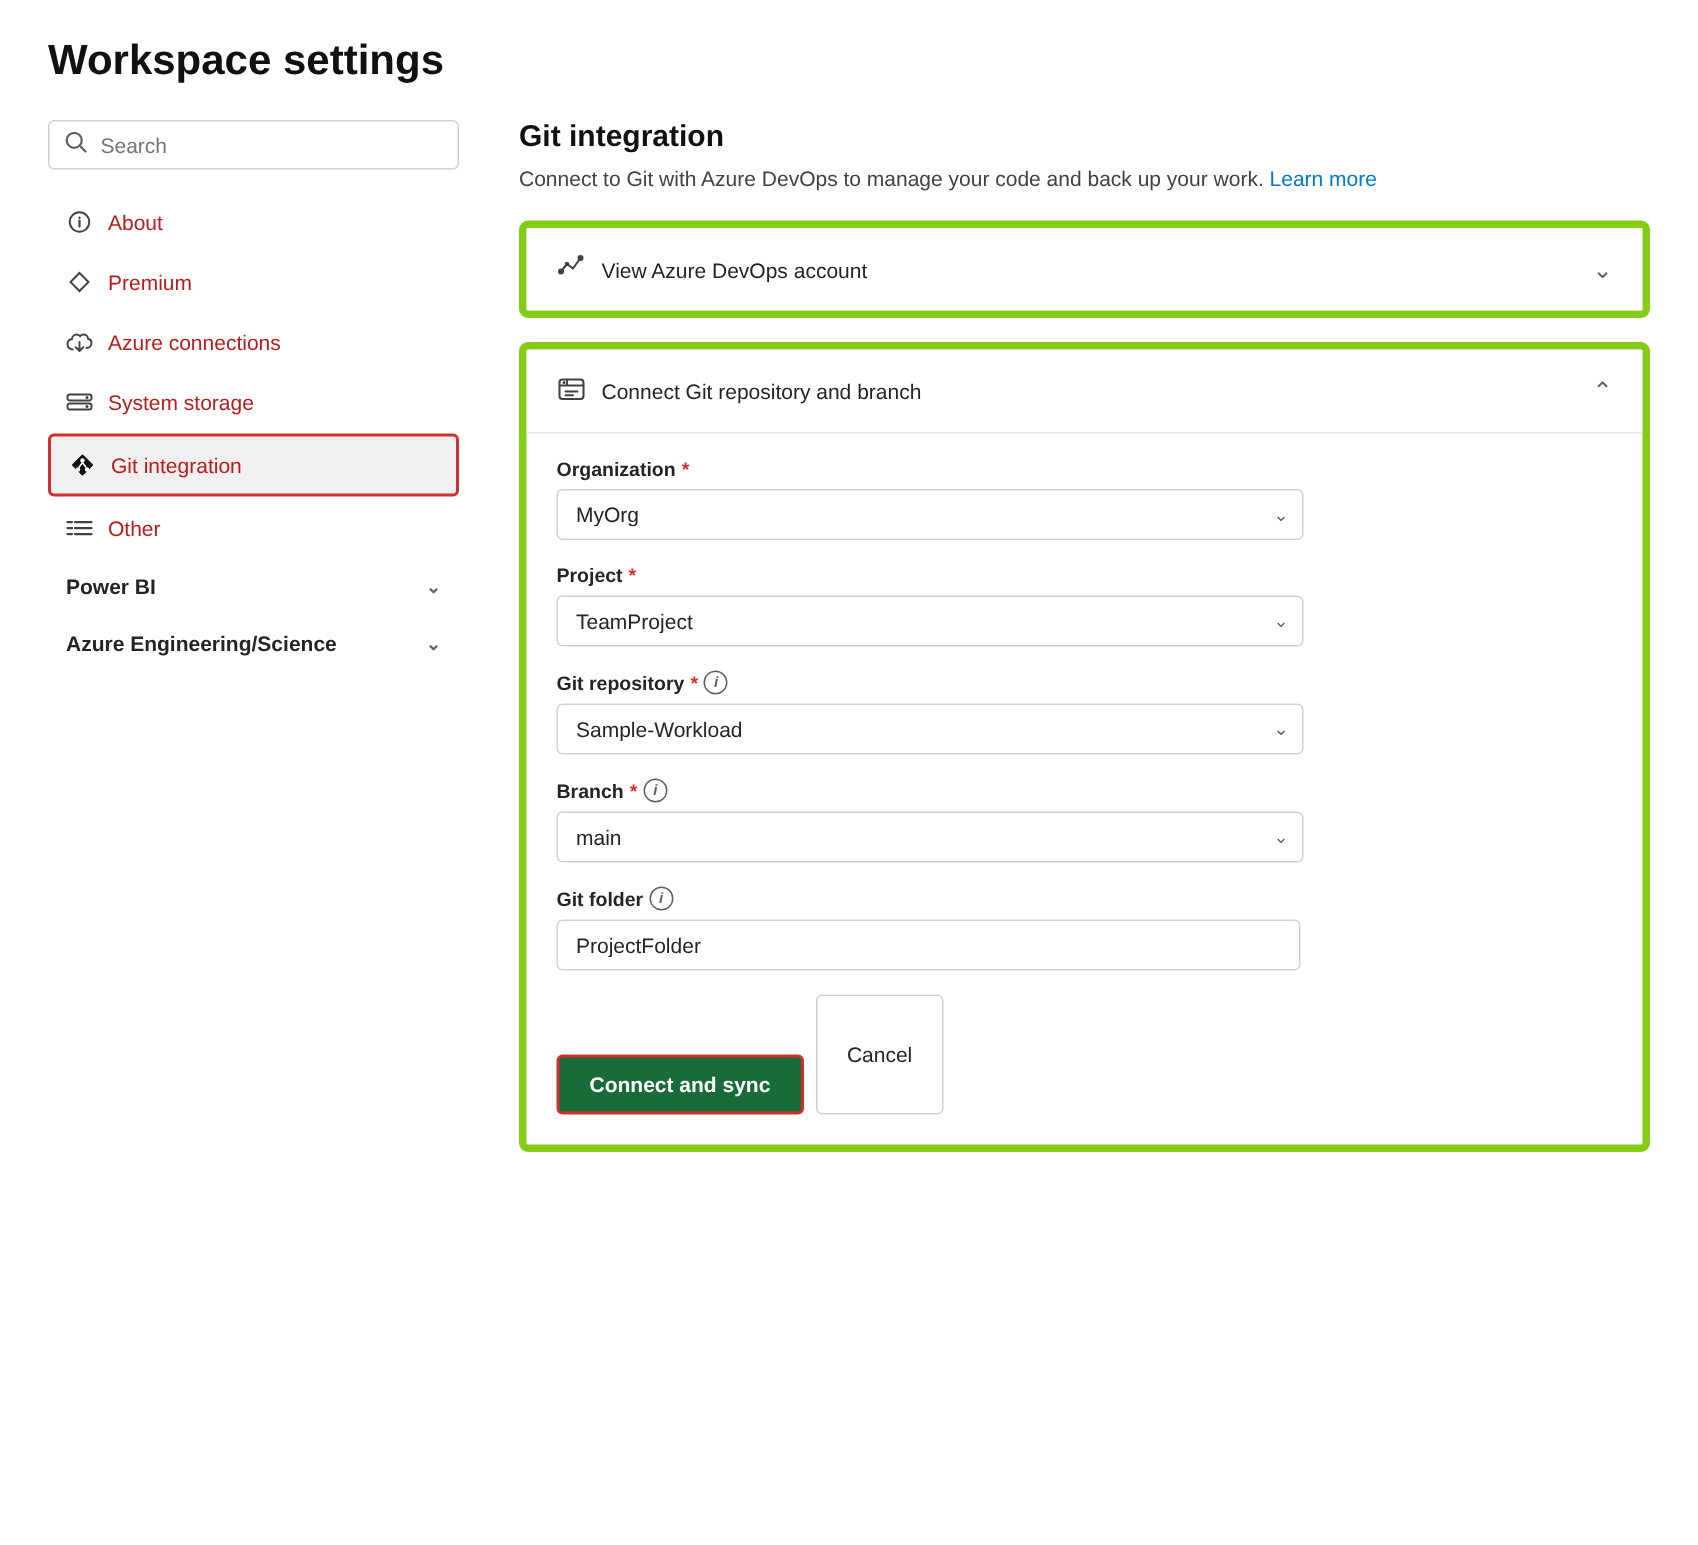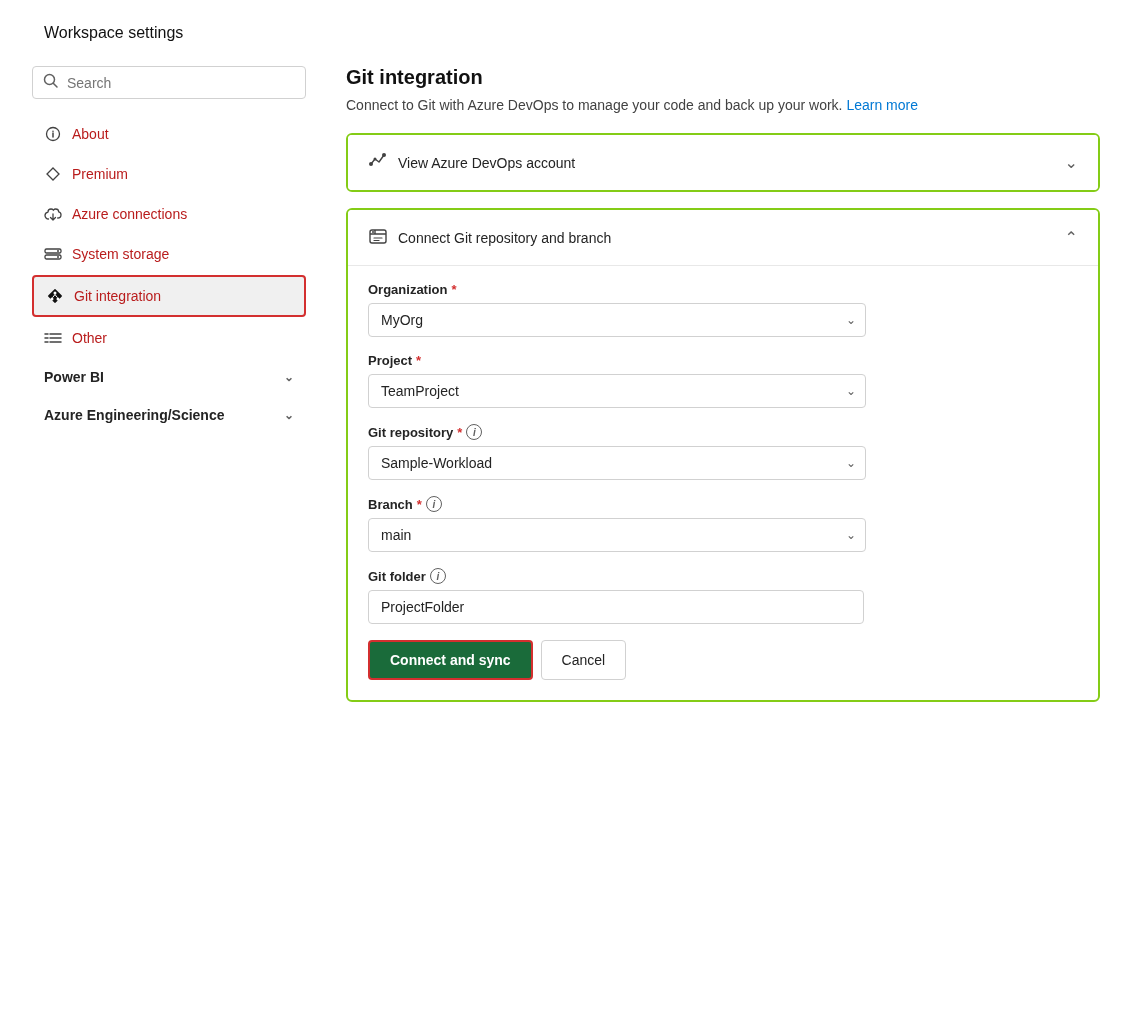--- a/index.html
+++ b/index.html
@@ -10,25 +10,24 @@
       font-size: 14px;
     }
     .page-container {
       display: flex;
       flex-direction: column;
       width: 1132px;
       min-height: 1030px;
       padding: 24px 32px;
     }
     .page-title {
-      font-size: 16px;
-      font-weight: 400;
+      font-size: 28px;
+      font-weight: 700;
       margin-bottom: 24px;
       color: #111;
-      margin-left: 12px;
     }
     .content-area {
       display: flex;
       flex-direction: row;
       gap: 0;
     }
     
     .sidebar {
       width: 290px;
       flex-shrink: 0;
@@ -109,21 +108,21 @@
     .section-desc {
       font-size: 14px;
       color: #424242;
       margin-bottom: 20px;
     }
     .section-desc a {
       color: #0078d4;
       text-decoration: none;
     }
     .card {
-      border: 2px solid #84cc16;
+      border: 5px solid #84cc16;
       border-radius: 6px;
       margin-bottom: 16px;
       overflow: hidden;
     }
     .card-header {
       display: flex;
       align-items: center;
       justify-content: space-between;
       padding: 16px 20px;
       cursor: pointer;
@@ -213,20 +212,21 @@
     .btn-primary {
       padding: 10px 20px;
       background: #1a6b3a;
       color: #fff;
       border: 2px solid #d32f2f;
       border-radius: 4px;
       font-size: 14px;
       font-weight: 600;
       cursor: pointer;
       outline: none;
+      margin-top: 40px;
     }
     .btn-secondary {
       padding: 10px 20px;
       background: #fff;
       color: #242424;
       border: 1px solid #d1d1d1;
       border-radius: 4px;
       font-size: 14px;
       font-weight: 500;
       cursor: pointer;

